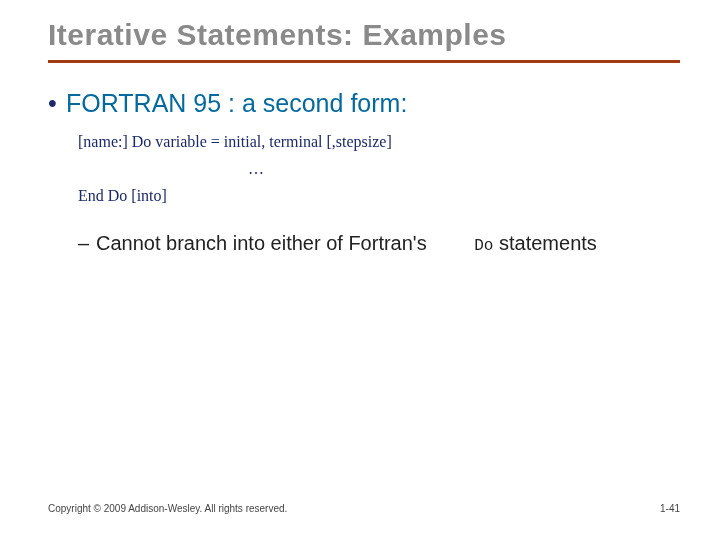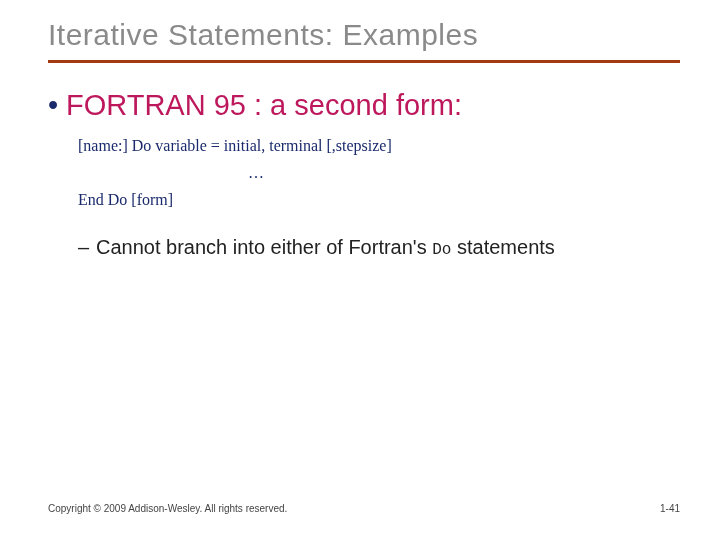--- a/index.html
+++ b/index.html
@@ -1,40 +1,40 @@
 <!DOCTYPE html>
 <html><head>
 <meta charset="utf-8">
 <style>
   html,body{margin:0;padding:0;width:720px;height:540px;background:#fff;font-family:Verdana,Geneva,sans-serif;color:#222;}
   .slide{box-sizing:border-box;width:720px;height:540px;padding:18px 40px 16px 48px;position:relative;}
-  .title{font-size:30px;color:#8a8a8a;letter-spacing:0.5px;margin:0 0 8px 0;font-weight:400;}
+  .title{font-size:30px;color:#8a8a8a;letter-spacing:0.5px;margin:0 0 8px 0;font-weight:700;}
   .rule{border:none;border-top:3px solid #a23a12;margin:0 0 26px 0;}
-  .b1{margin:11px 0 10px 0;padding-left:18px;position:relative;font-size:29px;color:#be185d;}
+  .b1{margin:11px 0 10px 0;padding-left:18px;position:relative;font-size:25px;color:#0369a1;}
   .b1::before{content:"•";position:absolute;left:0;top:0;color:#1a2a6c;}
   .codeblock{margin:0 0 22px 30px;font-family:Liberation Serif, serif;font-size:16px;color:#1a2a6c;line-height:1.7;}
   .codeblock .mid{padding-left:170px;}
   .b2{margin:0 0 0 30px;padding-left:18px;position:relative;font-size:20px;color:#222;}
   .b2::before{content:"–";position:absolute;left:0;top:0;}
-  .b2 .mono{font-family:"Courier New",monospace;font-size:16px;}
+  .b2 .mono{font-family:"Courier New",monospace;font-size:16px;margin-left:42px;}
   .footer{position:absolute;left:48px;right:40px;bottom:26px;font-size:10px;font-family:Arial,sans-serif;color:#444;display:flex;justify-content:space-between;}
 </style>
 </head>
 <body>
 
 <div class="slide">
   <h1 class="title">Iterative Statements: Examples</h1>
   <hr class="rule">
 
   <p class="b1">FORTRAN 95 : a second form:</p>
 
   <div class="codeblock">
     <div>[name:] Do variable = initial, terminal [,stepsize]</div>
     <div class="mid">…</div>
-    <div>End Do [form]</div>
+    <div>End Do [into]</div>
   </div>
 
   <p class="b2">
     <span>Cannot branch into either of Fortran's </span><span class="mono">Do</span><span> statements</span>
   </p>
 
   <div class="footer">
     <span>Copyright © 2009 Addison-Wesley. All rights reserved.</span>
     <span>1-41</span>
   </div>

